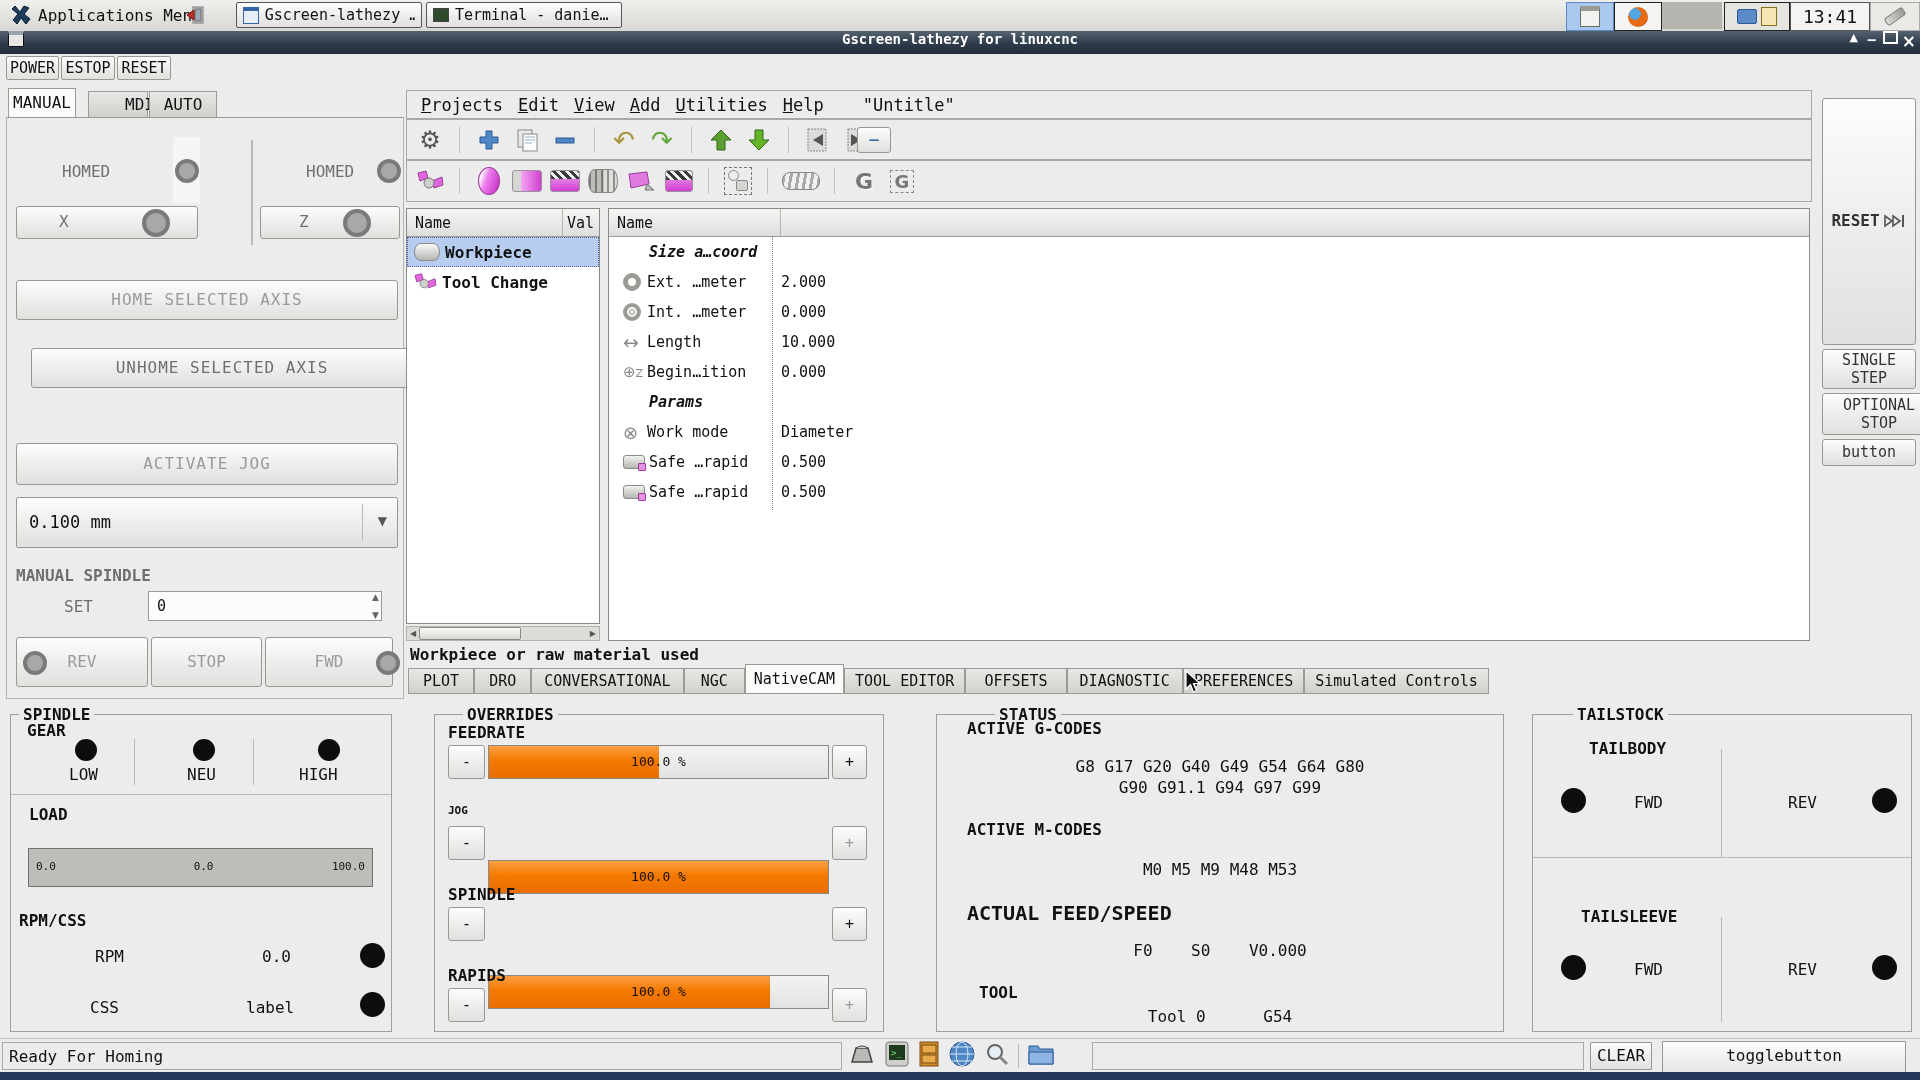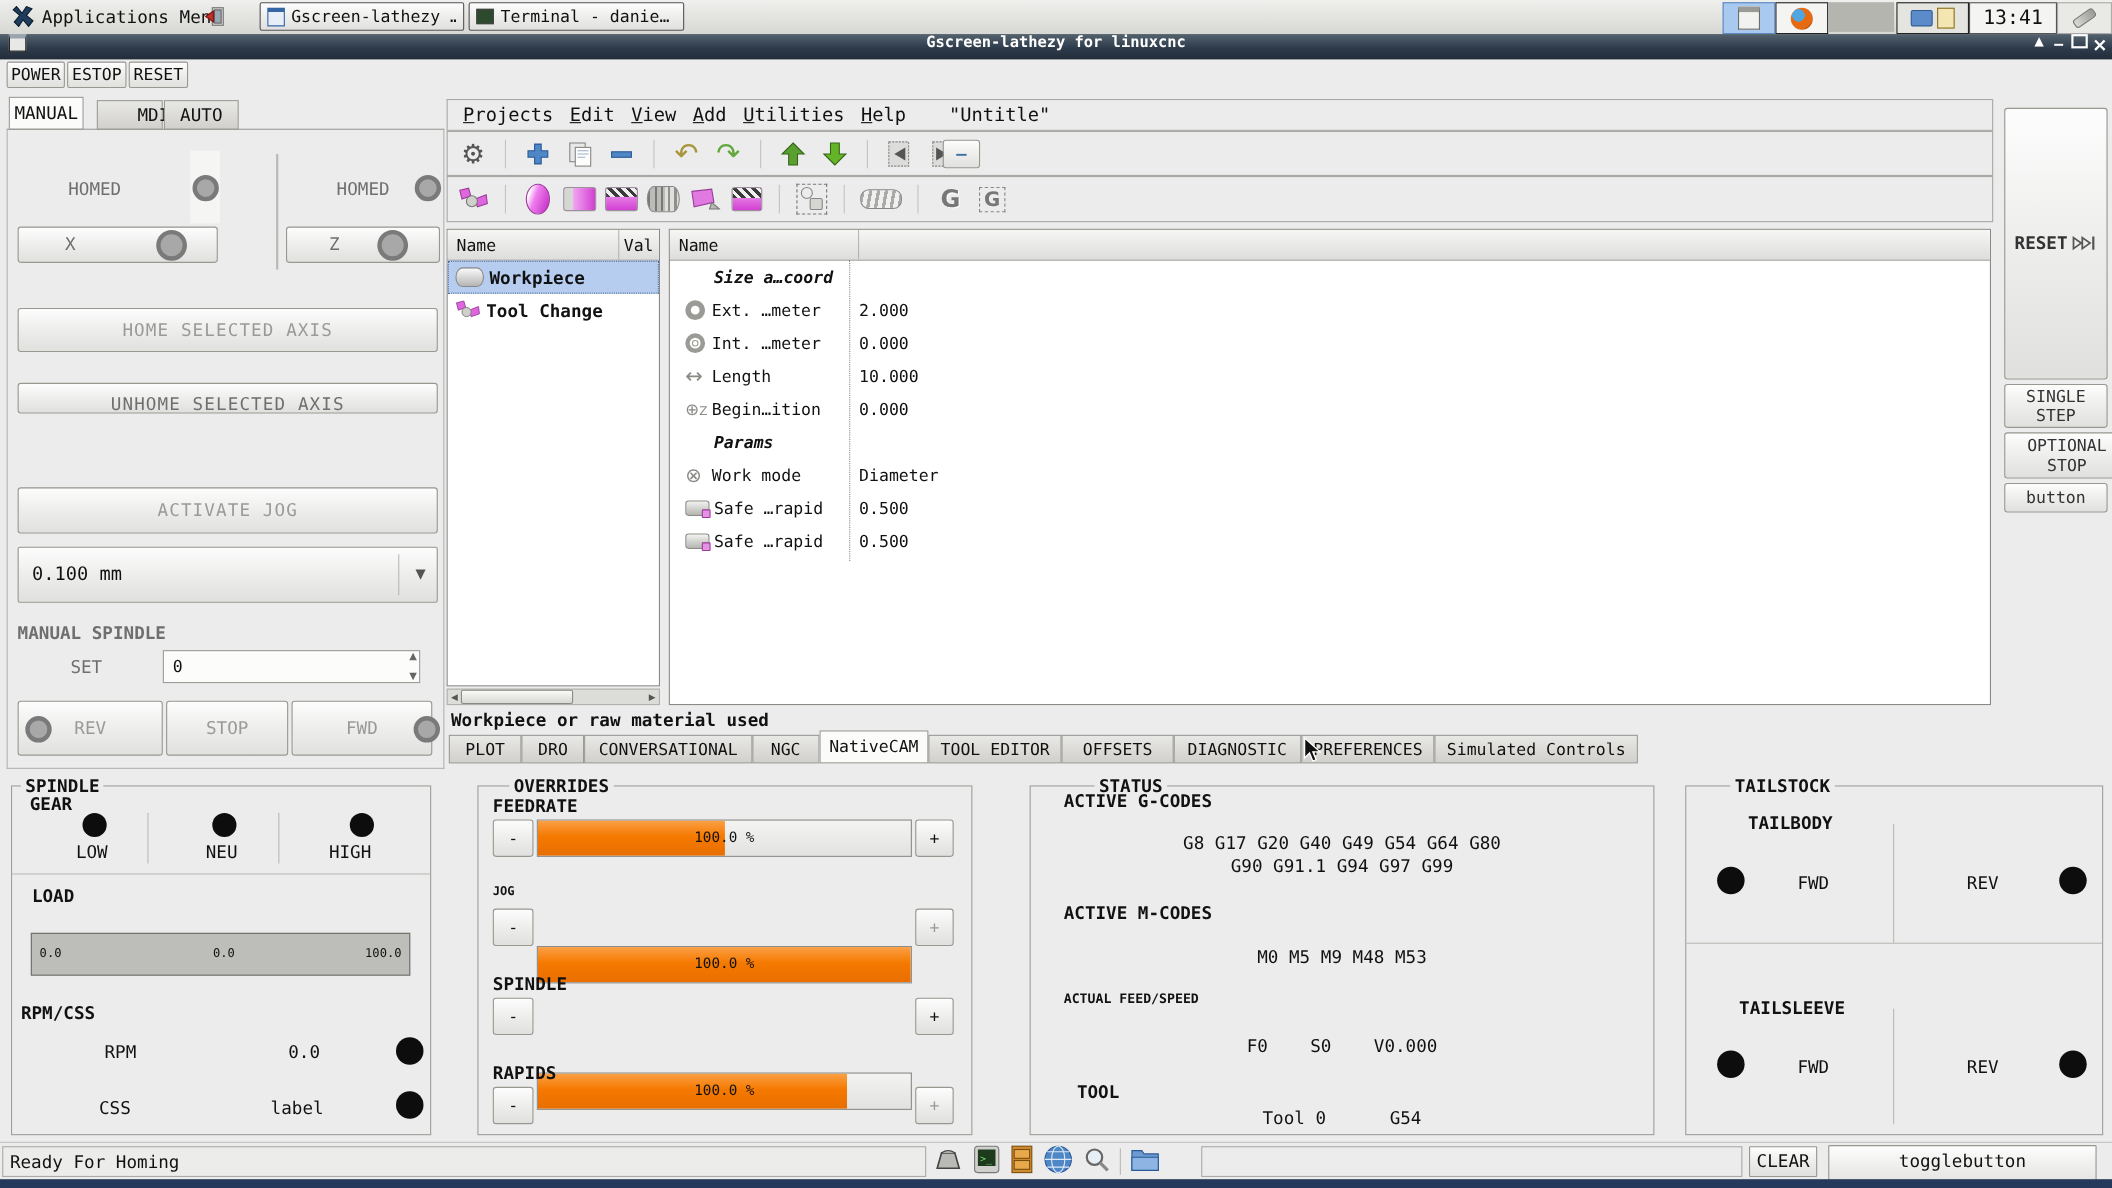--- a/index.html
+++ b/index.html
@@ -117,21 +117,21 @@
 
   <span class="a dim2" style="left:306px;top:162px;font-size:16px;">HOMED</span>
   <div class="a led ledg" style="left:377px;top:159px;width:24px;height:24px;"></div>
   <div class="a btn" style="left:260px;top:206px;width:140px;height:33px;">
     <span class="dim2" style="position:absolute;left:38px;top:5px;font-size:16px;">Z</span>
     <span class="led ledg" style="position:absolute;left:82px;top:2px;width:28px;height:28px;"></span>
   </div>
 
   <div class="a btn" style="left:16px;top:280px;width:382px;height:40px;line-height:38px;">
     <span class="dim" style="font-size:16px;letter-spacing:1px;">HOME SELECTED AXIS</span></div>
-  <div class="a btn" style="left:16px;top:348px;width:382px;height:28px;line-height:38px;">
+  <div class="a btn" style="left:31px;top:348px;width:382px;height:40px;line-height:38px;">
     <span class="dim2" style="font-size:16px;letter-spacing:1px;">UNHOME SELECTED AXIS</span></div>
   <div class="a btn" style="left:16px;top:443px;width:382px;height:42px;line-height:40px;">
     <span class="dim" style="font-size:16px;letter-spacing:1px;">ACTIVATE JOG</span></div>
 
   <div class="a btn" style="left:16px;top:497px;width:382px;height:51px;border-radius:2px;">
     <span style="position:absolute;left:12px;top:14px;font-size:17px;">0.100 mm</span>
     <span class="hair" style="position:absolute;right:34px;top:6px;bottom:6px;width:1px;"></span>
     <span class="glyph" style="position:absolute;right:10px;top:16px;font-size:12px;color:#555;">▼</span>
   </div>
 
@@ -457,21 +457,21 @@
     <div class="a btn" style="left:397px;top:273px;width:35px;height:34px;line-height:32px;"><span class="dim">+</span></div>
   </div>
 
   <div class="frame" style="left:936px;top:714px;width:568px;height:318px;">
     <span class="legend" style="left:58px;font-size:16px;">STATUS</span>
     <span class="a b" style="left:30px;top:4px;font-size:16px;">ACTIVE G-CODES</span>
     <div class="a" style="left:0;top:42px;width:100%;text-align:center;font-size:16px;"><span class="pre">G8 G17 G20 G40 G49 G54 G64 G80</span></div>
     <div class="a" style="left:0;top:63px;width:100%;text-align:center;font-size:16px;"><span class="pre">G90 G91.1 G94 G97 G99</span></div>
     <span class="a b" style="left:30px;top:105px;font-size:16px;">ACTIVE M-CODES</span>
     <div class="a" style="left:0;top:145px;width:100%;text-align:center;font-size:16px;"><span class="pre">M0 M5 M9 M48 M53</span></div>
-    <span class="a b" style="left:30px;top:186px;font-size:12px;">ACTUAL FEED/SPEED</span>
+    <span class="a b" style="left:30px;top:186px;font-size:20px;">ACTUAL FEED/SPEED</span>
     <div class="a" style="left:0;top:226px;width:100%;text-align:center;font-size:16px;"><span class="pre">F0    S0    V0.000</span></div>
     <span class="a b" style="left:42px;top:268px;font-size:16px;">TOOL</span>
     <div class="a" style="left:0;top:292px;width:100%;text-align:center;font-size:16px;"><span class="pre">Tool 0      G54</span></div>
   </div>
 
   <div class="frame" style="left:1532px;top:714px;width:380px;height:318px;">
     <span class="legend" style="left:40px;font-size:16px;">TAILSTOCK</span>
     <span class="a b" style="left:56px;top:24px;font-size:16px;">TAILBODY</span>
     <div class="a hair" style="left:188px;top:34px;width:1px;height:108px;"></div>
     <div class="a led ledk" style="left:28px;top:73px;width:25px;height:25px;"></div>

